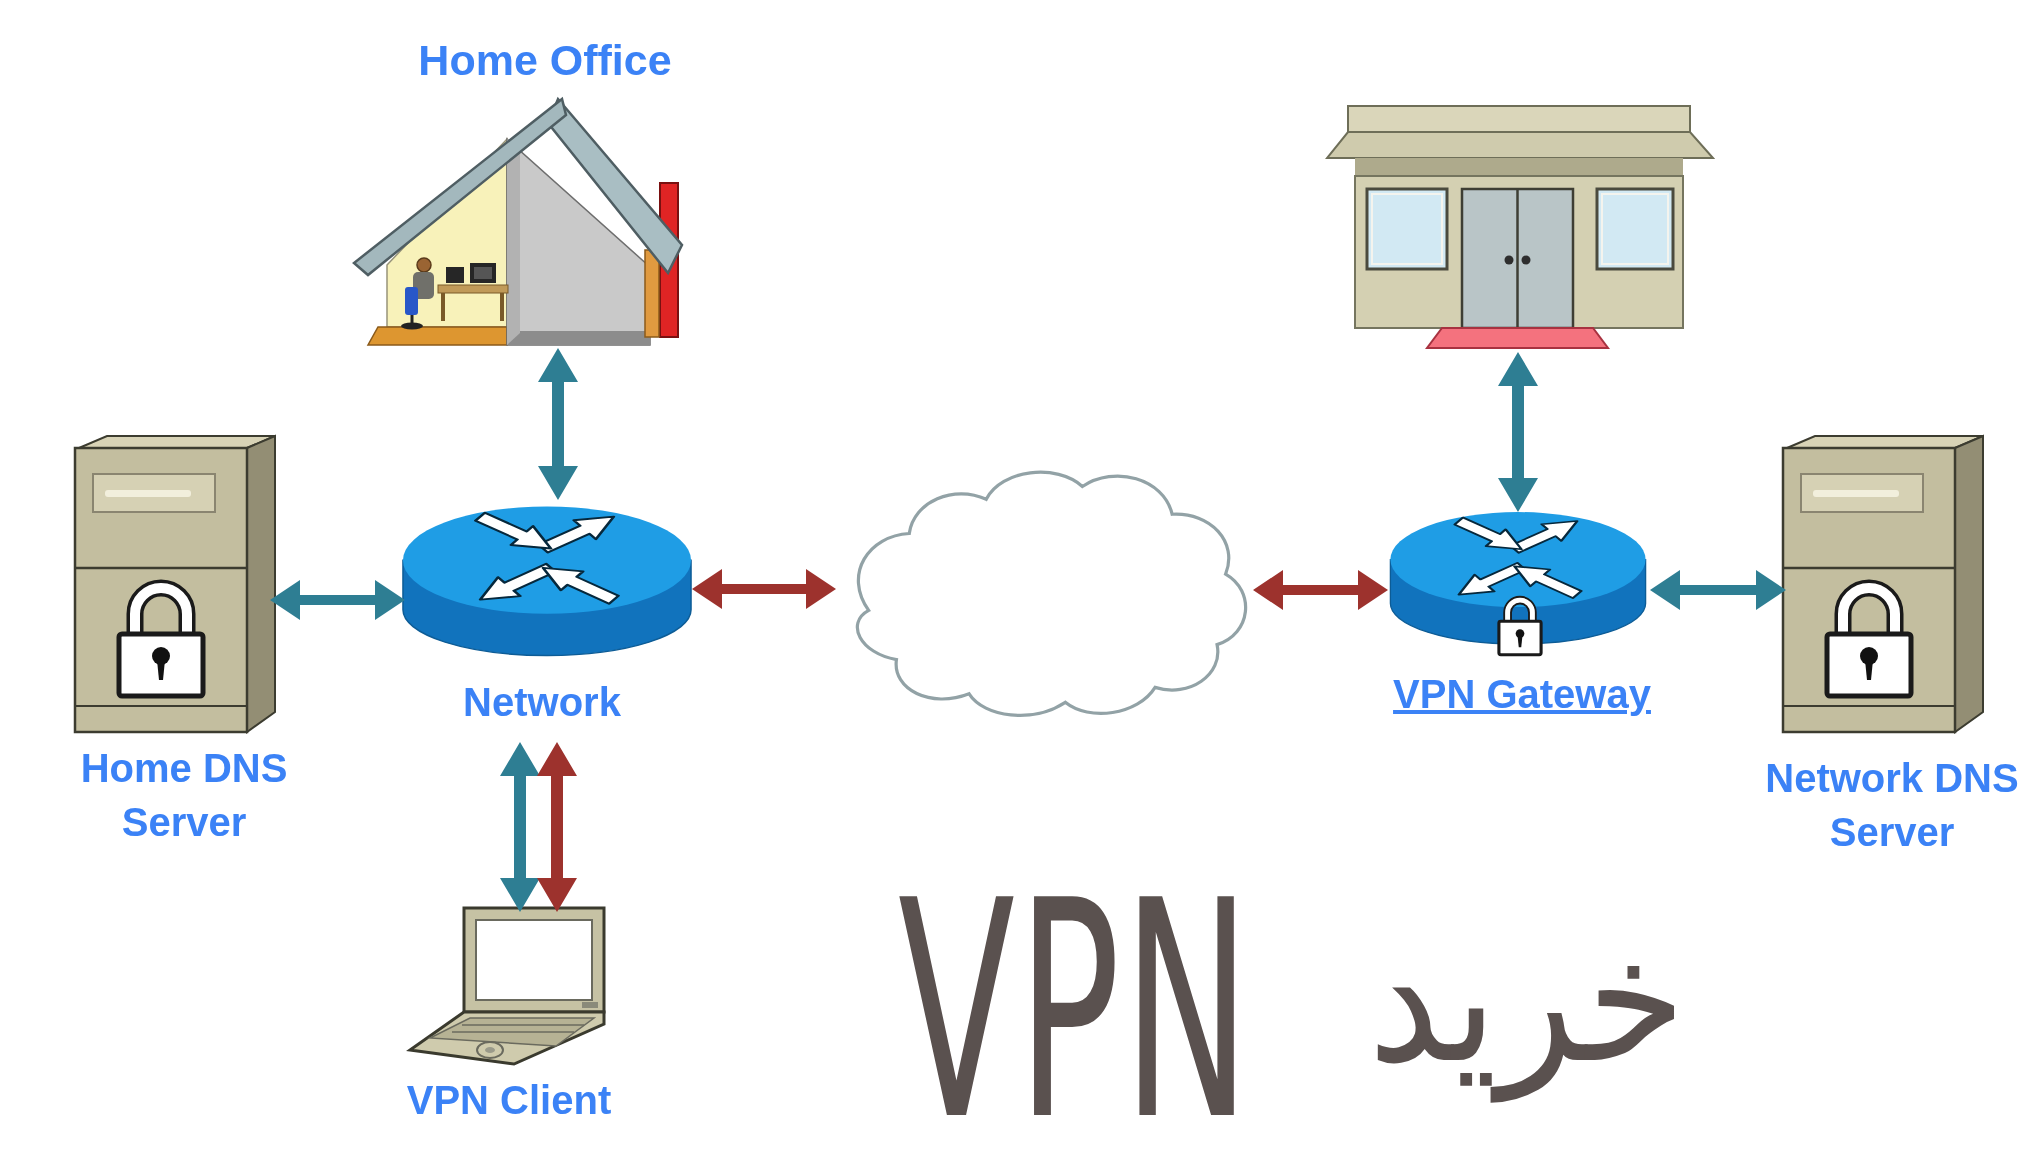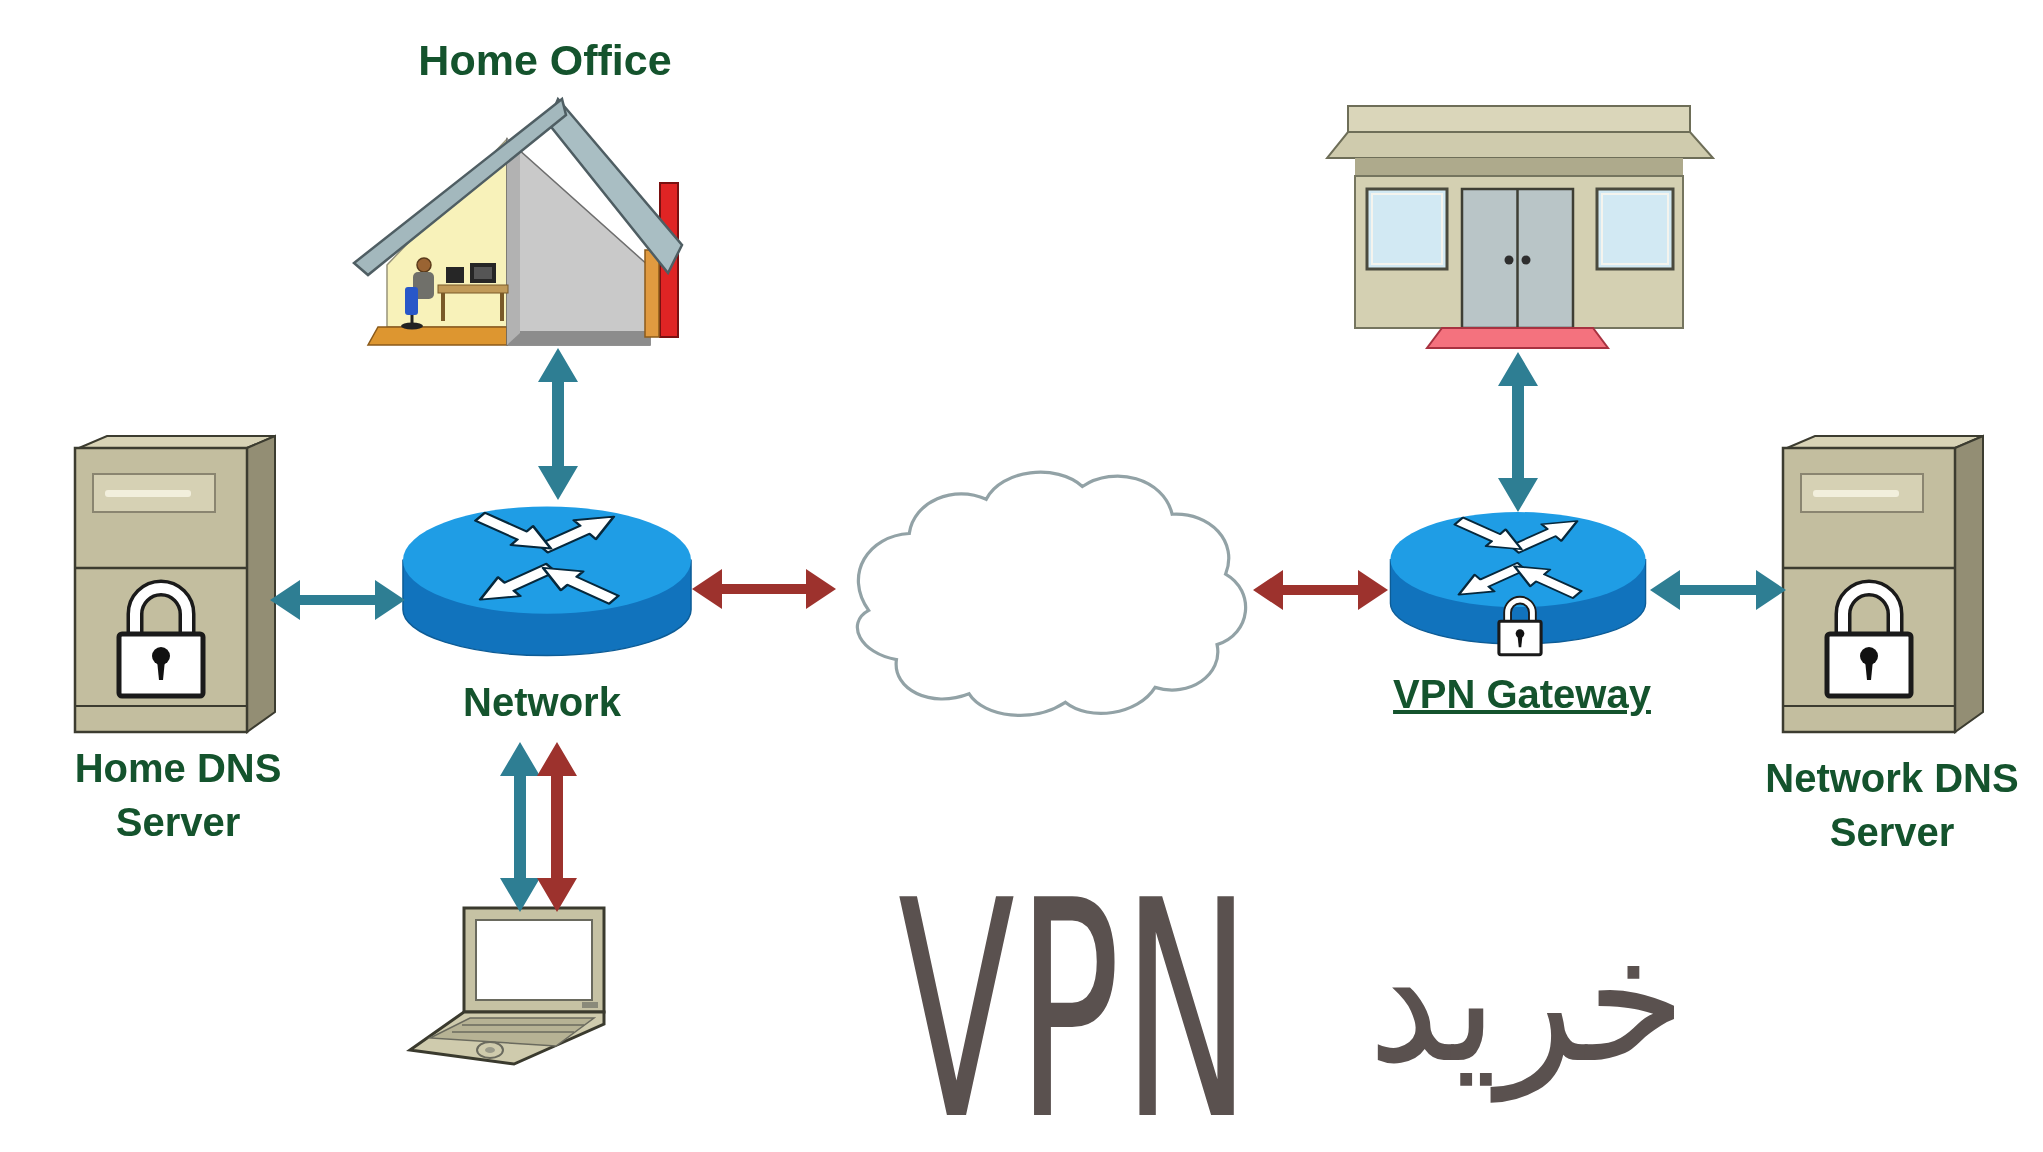--- a/index.html
+++ b/index.html
@@ -3,21 +3,21 @@
 <meta charset="utf-8">
 <style>
   html,body { margin:0; padding:0; background:#ffffff; }
   .canvas {
     position:relative; width:2043px; height:1152px; background:#ffffff;
     overflow:hidden; font-family:"Liberation Sans", sans-serif;
   }
   .abs { position:absolute; }
   .node-label {
     position:absolute; transform:translateX(-50%);
-    font-size:40px; font-weight:700; color:#14532d;
+    font-size:40px; font-weight:700; color:#3b82f6;
     text-align:center; line-height:1.34; white-space:nowrap;
   }
   .office-label { font-size:43px; }
   .cloud-label { font-size:40px; }
   .title-latin {
     position:absolute; left:898px; top:862px;
     font-size:300px; line-height:1; font-weight:400; color:#5a514f;
     letter-spacing:4px; transform:scaleX(0.57); transform-origin:left top;
     font-family:"DejaVu Sans", sans-serif; white-space:nowrap;
   }
@@ -29,36 +29,37 @@
   }
 </style>
 </head>
 <body>
 
 <div class="canvas">
 
   <div class="node-label office-label" style="left:545px; top:32px;">Home Office</div>
 
 
-  <div class="node-label" style="left:178px; top:742px;">
+  <div class="node-label" style="left:184px; top:742px;">
     <div>Home DNS</div>
     <div>Server</div>
   </div>
 
   <div class="node-label" style="left:1892px; top:752px;">
     <div>Network DNS</div>
     <div>Server</div>
   </div>
 
   <div class="node-label" style="left:542px; top:676px;">Network</div>
 
   <div class="node-label cloud-label" style="left:1040px; top:565px;">Public Network</div>
 
   <div class="node-label" style="left:1522px; top:668px;text-decoration:underline;">VPN Gateway</div>
 
+  <div class="node-label" style="left:509px; top:1074px;">VPN Client</div>
 
   <div class="title-latin">VPN</div>
   <div class="title-fa" dir="rtl">خريد</div>
 
   <svg class="abs" style="left:350px; top:95px;" width="335" height="260" viewBox="0 0 335 260">
 
     <polygon points="37,170 157,44 157,232 37,232" fill="#f8f2ba" stroke="#98947a" stroke-width="1.5"></polygon>
     <polygon points="28,232 157,232 157,250 18,250" fill="#dd9630" stroke="#8a5a1a" stroke-width="1.5"></polygon>
 
     <polygon points="157,44 300,172 300,250 157,250" fill="#c9c9c9" stroke="#6e6e6e" stroke-width="1.5"></polygon>

